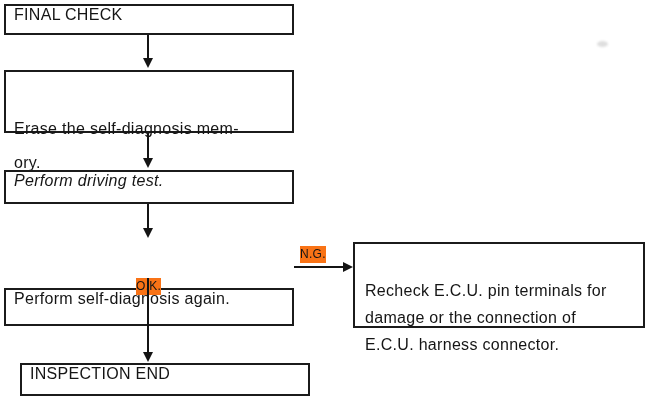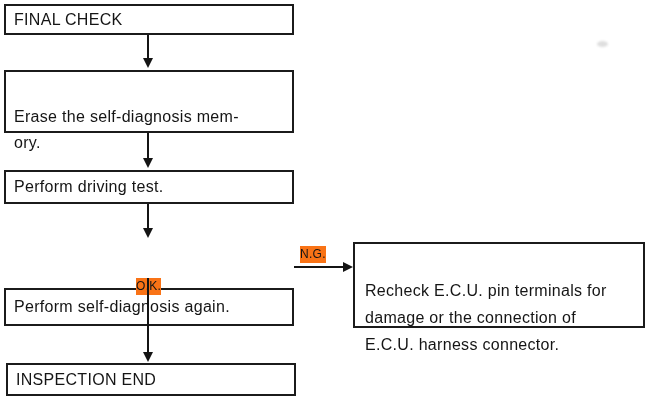--- a/index.html
+++ b/index.html
@@ -15,26 +15,26 @@
   .box {
     position: absolute;
     box-sizing: border-box;
     border: 2px solid #1b1b1b;
     background: #ffffff;
     font-size: 16px;
     letter-spacing: 0.3px;
   }
   .box.single {
     display: flex;
-    align-items: center;
+    align-items: flex-start;
     padding-left: 8px;
   }
   .box.multi {
     padding: 6px 8px 12px 8px;
-    line-height: 26px;
+    line-height: 34px;
     white-space: pre-line;
   }
   .box.multi.wide {
     padding: 6px 10px 0 10px;
     line-height: 27px;
   }
   .lbl { display: inline-block; white-space: pre-line; }
 
   
   .varrow { position: absolute; width: 12px; }
@@ -98,21 +98,21 @@
   <div class="box multi" style="left:4px; top:70px; width:290px; height:63px;">
     <span class="lbl">Erase the self-diagnosis mem-
 ory.</span>
   </div>
 
   <div class="varrow" style="left:142px; top:133px; height:35px;">
     <div class="stem"></div>
     <div class="head"></div>
   </div>
 
-  <div class="box single" style="left:4px; top:170px; width:290px; height:34px;">
+  <div class="box single" style="left:4px; top:170px; width:290px; height:34px;font-style:italic;">
     <span class="lbl">Perform driving test.</span>
   </div>
 
   <div class="varrow" style="left:142px; top:204px; height:34px;">
     <div class="stem"></div>
     <div class="head"></div>
   </div>
 
   <div class="box single" style="left:4px; top:240px; width:290px; height:38px;margin-top:48px;">
     <span class="lbl">Perform self-diagnosis again.</span>
@@ -131,19 +131,19 @@
 E.C.U. harness connector.</span>
   </div>
 
   <div class="edge-label" style="left:136px; top:278px;">O.K.</div>
 
   <div class="varrow" style="left:142px; top:278px; height:84px;">
     <div class="stem"></div>
     <div class="head"></div>
   </div>
 
-  <div class="box single" style="left:6px; top:363px; width:290px; height:33px;">
+  <div class="box single" style="left:20px; top:363px; width:290px; height:33px;">
     <span class="lbl">INSPECTION END</span>
   </div>
 
   <div class="scan-artifact"></div>
 
 </div>
 
 </body></html>

